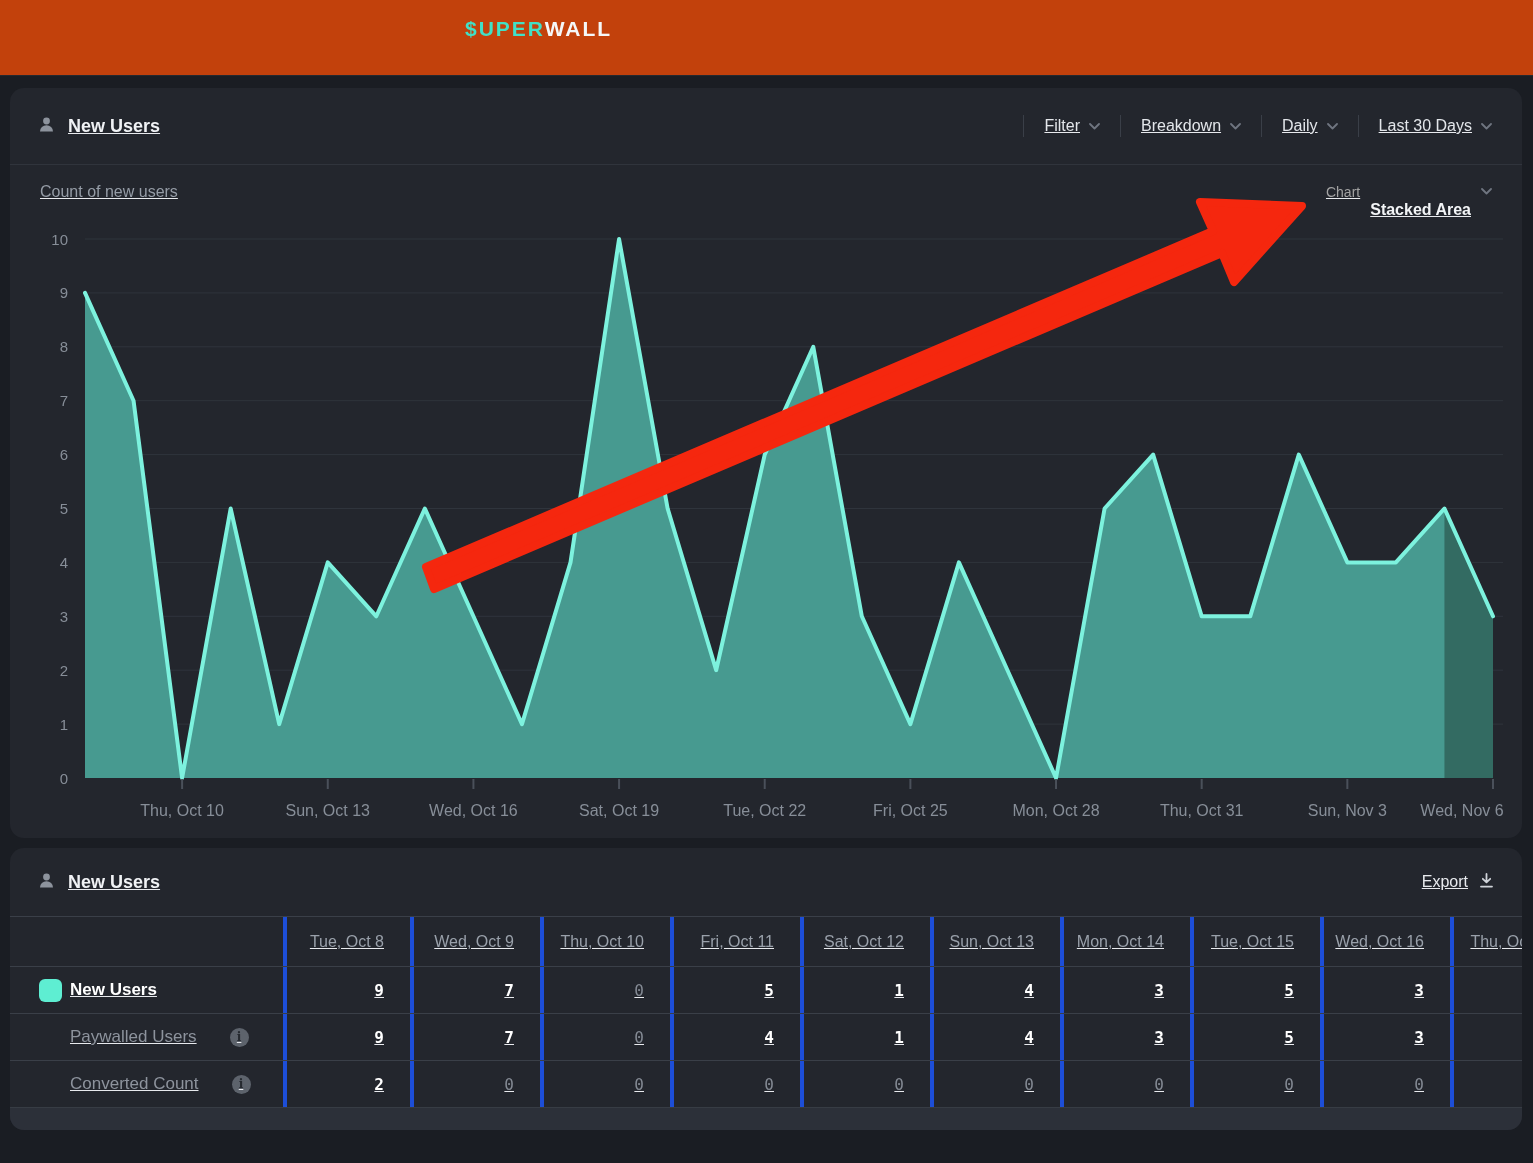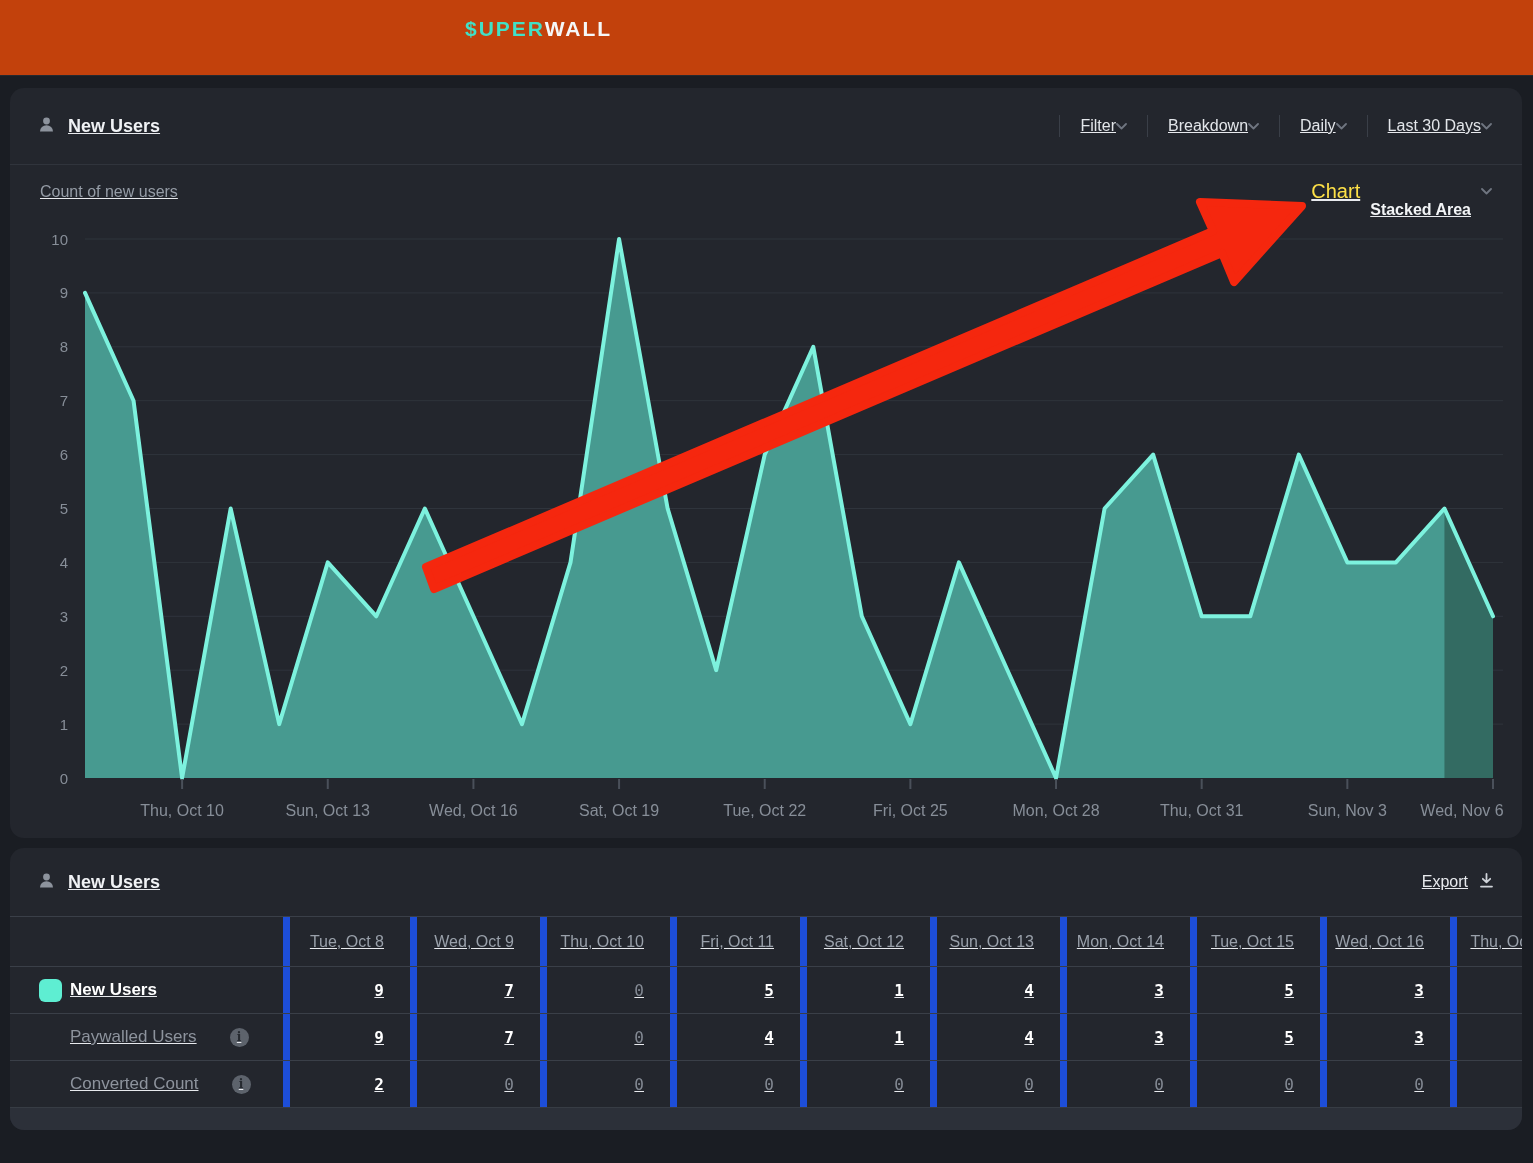--- a/index.html
+++ b/index.html
@@ -28,47 +28,47 @@
   .table-card { top:848px; height:282px; }
 
   .card-header {
     height:77px; display:flex; align-items:center; padding:0 28px;
     border-bottom:1px solid #30343c;
   }
   .card-title { font-size:18px; font-weight:700; color:#f0f2f5; margin-left:13px; }
   .hdr-spacer { flex:1; }
 
   .controls { display:flex; align-items:center; }
-  .control { display:flex; align-items:center; gap:0; font-size:16px; font-weight:500; color:#e3e6ea; cursor:pointer; }
+  .control { display:flex; align-items:center; gap:9px; font-size:16px; font-weight:500; color:#e3e6ea; cursor:pointer; }
   .vdiv { width:1px; height:22px; background:#3a3f48; margin:0 20px; }
   .pad-right-last { margin-right:2px; }
 
   .subheader {
     height:53px; display:flex; align-items:center; padding:0 30px;
   }
   .subtitle { font-size:16px; color:#959ca6;text-align:center; }
   .chart-type { margin-left:auto; display:flex; align-items:center; gap:10px; cursor:pointer; }
-  .chart-type .lbl { font-size:20px; color:#fde047;text-align:center; }
+  .chart-type .lbl { font-size:14px; color:#a3a3a3;text-align:center; }
   .chart-type .val { font-size:16px; font-weight:700; color:#f2f4f6;margin-top:36px; }
 
   .chart-region { position:relative; width:1512px; height:620px; }
   .chart-svg { position:absolute; left:0; top:0; }
   .arrow-svg { position:absolute; left:0; top:0; pointer-events:none; }
 
   
   .table-title-row { height:68px; display:flex; align-items:center; padding:0 28px; }
   .export-btn { margin-left:auto; display:flex; gap:11px; font-size:16px; color:#e8eaee; cursor:pointer; }
 
   .data-table { width:1570px; }
   .tr { display:grid; grid-template-columns:273px 127px repeat(9,130px); }
   .thead-row { border-top:1px solid #3a3f48; height:50px; }
   .data-row { border-top:1px solid #3a3f48; height:47px; }
   .th, .td {
     display:flex; align-items:center; justify-content:flex-end;
-    padding-right:26px; border-left:7px solid #1d4ed8; overflow:hidden;
+    padding-right:26px; border-left:4px solid #1d4ed8; overflow:hidden;
   }
   .th:first-child, .td:first-child { border-left:none; justify-content:flex-start; padding-left:29px; }
   .th { font-size:16px; color:#99a0aa; }
   .num { font-family:"DejaVu Sans Mono", monospace; font-size:16px; }
   .num.bright { color:#ffffff; font-weight:700; }
   .num.dim { color:#848a94; font-weight:400; }
   .row-label-main { font-size:17px; font-weight:600; color:#ffffff; }
   .row-label-sub { font-size:17px; color:#8d939d; }
   .swatch { width:23px; height:23px; border-radius:6px; background:#5eeed2; margin-right:8px; flex:0 0 auto; }
   .swatch-space { width:31px; flex:0 0 auto; }

